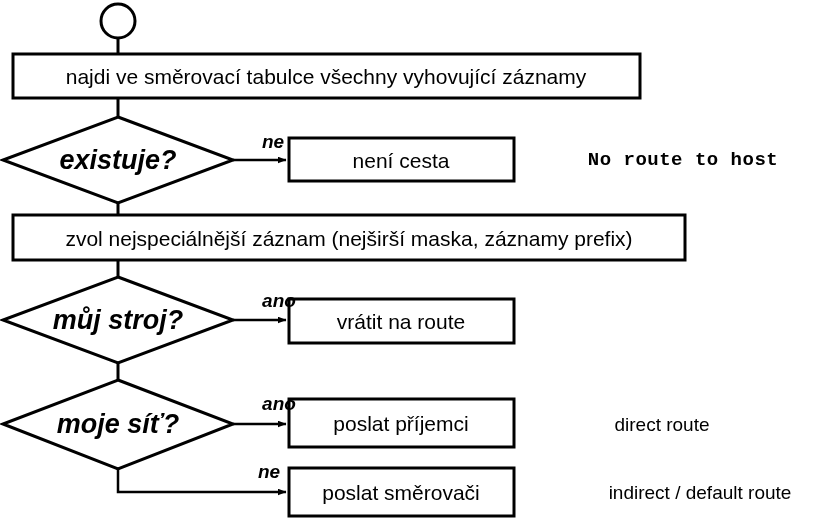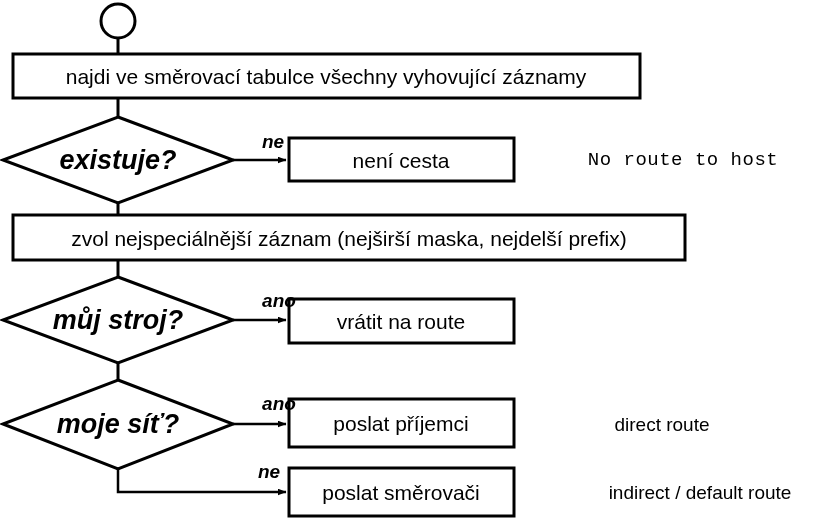--- a/index.html
+++ b/index.html
@@ -52,21 +52,21 @@
     font-size: 19px;
     font-weight: 700;
     font-style: italic;
     transform: translate(-50%, -50%);
     margin-left: 20px;
   }
   
   .note-mono {
     font-family: "Liberation Mono", "DejaVu Sans Mono", monospace;
     font-size: 19px;
-    font-weight: 400;
+    font-weight: 700;
     letter-spacing: 0.5px;
     transform: translate(-50%, -50%);
   }
   
   .note-sans {
     font-family: "Liberation Sans", sans-serif;
     font-size: 19px;
     font-weight: 400;
     transform: translate(-50%, -50%);
   }
@@ -129,21 +129,21 @@
   <div class="lbl box-text" style="left:326px; top:76px;">najdi ve směrovací tabulce všechny vyhovující záznamy</div>
 
   <div class="lbl diamond-text" style="left:118px; top:160px;">existuje?</div>
 
   <div class="lbl edge-label" style="left:253px; top:141px;">ne</div>
 
   <div class="lbl box-text" style="left:401px; top:160px;">není cesta</div>
 
   <div class="lbl note-mono" style="left:683px; top:160px;">No route to host</div>
 
-  <div class="lbl box-text" style="left:349px; top:238px;">zvol nejspeciálnější záznam (nejširší maska, nejdelší prefix)</div>
+  <div class="lbl box-text" style="left:349px; top:238px;">zvol nejspeciálnější záznam (nejširší maska, záznamy prefix)</div>
 
   <div class="lbl diamond-text" style="left:118px; top:320px;">můj stroj?</div>
 
   <div class="lbl edge-label" style="left:259px; top:300px;">ano</div>
 
   <div class="lbl box-text" style="left:401px; top:321px;">vrátit na route</div>
 
   <div class="lbl diamond-text" style="left:118px; top:424px;">moje síť?</div>
 
   <div class="lbl edge-label" style="left:259px; top:403px;">ano</div>

